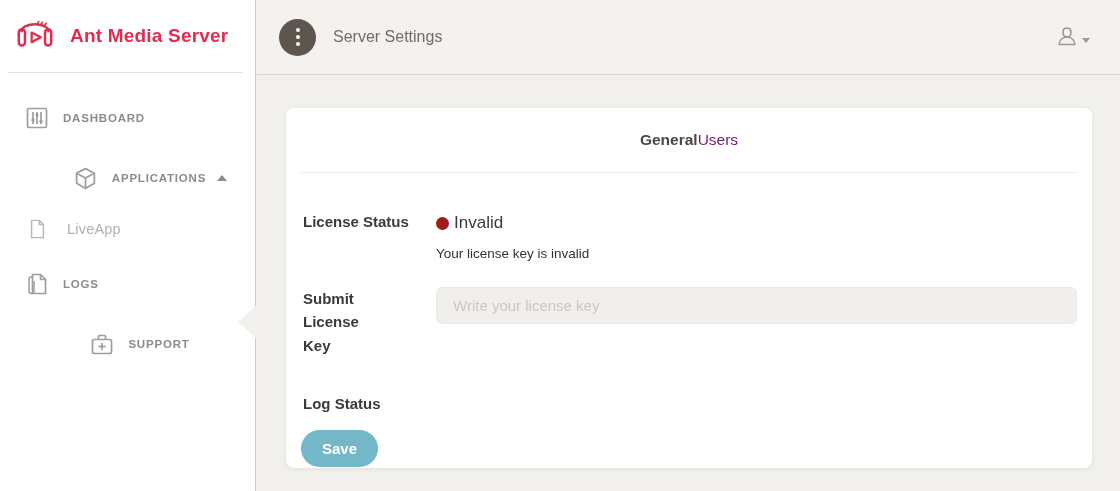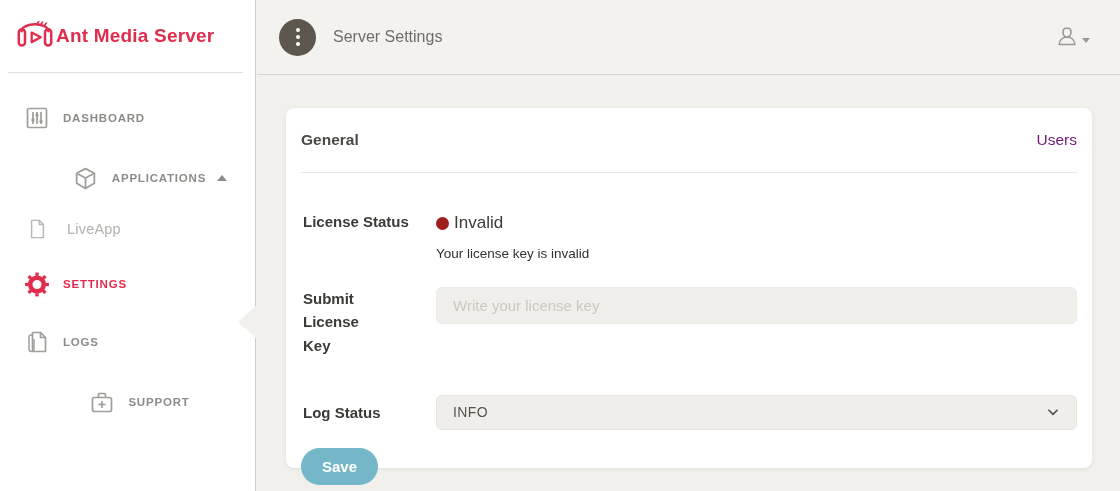--- a/index.html
+++ b/index.html
@@ -13,21 +13,21 @@
   
   .sidebar {
     position: absolute; left: 0; top: 0; width: 256px; height: 491px;
     background: #ffffff; border-right: 1px solid #cfcdc8; z-index: 1;
   }
   .logo-area {
     height: 72px; display: flex; align-items: center; padding-left: 14px;
   }
   .logo-divider { border: none; border-top: 1px solid #e2e0db; margin: 0 12px 0 8px; }
   .brand-name {
-    color: #e12d4d; font-size: 19px; font-weight: 600; margin-left: 0; letter-spacing: 0.2px;
+    color: #e12d4d; font-size: 19px; font-weight: 600; margin-left: 14px; letter-spacing: 0.2px;
   }
   .nav { padding-top: 0; }
   .nav-item {
     display: flex; align-items: center; height: 46px; padding-left: 24px;
     cursor: pointer; position: relative;
   }
   .nav-item .icon { width: 26px; display: flex; justify-content: center; }
   .nav-label {
     margin-left: 13px; font-size: 11.5px; letter-spacing: 0.8px;
     color: #8d8b87; font-weight: 700;
@@ -73,21 +73,21 @@
     border-top: 5px solid #9a9894;
   }
 
   .content { height: 416px; background: #f2f0ed; padding: 33px 28px 0 29px; }
   .card {
     background: #ffffff; border-radius: 8px; height: 360px;
     box-shadow: 0 1px 4px rgba(80,75,65,0.10);
     padding: 0 15px; position: relative;
   }
 
-  .tabs { height: 64px; display: flex; align-items: center; justify-content: space-between; }
+  .tabs { height: 64px; display: flex; align-items: center; justify-content: center; }
   .tab { font-size: 15.5px; color: #701a75; cursor: pointer; }
   .tab.active { color: #4a4845; font-weight: 600; }
   .tabs-divider { border: none; border-top: 1px solid #ece8e2; margin: 0; }
 
   .form-row { display: grid; grid-template-columns: 135px 1fr; align-items: start; }
   .form-label { font-size: 15px; color: #3b3a37; font-weight: 600; padding-left: 2px; }
   .row-license { margin-top: 40px; }
   .status-line { display: flex; align-items: center; }
   .status-dot { width: 13px; height: 13px; border-radius: 50%; background: #a01d1d; margin-right: 5px; flex: none; }
   .status-value { font-size: 17px; color: #3b3a37; }
@@ -168,38 +168,20 @@
       <span class="icon">
         <svg width="17" height="20" viewBox="0 0 18 22" fill="none" stroke="#b9b7b3" stroke-width="1.6" stroke-linejoin="round">
           <path d="M2.5 1.5 H11 L15.5 6 V20.5 H2.5 Z"></path>
           <path d="M11 1.5 V6 H15.5"></path>
         </svg>
       </span>
       <span class="nav-label">LiveApp</span>
     </div>
 
 
-    <div class="nav-item active mt12">
-      <span class="icon">
-        <svg width="27" height="27" viewBox="0 0 24 24" fill="none">
-          <g stroke="#e12d4d" stroke-width="3.1">
-            <line x1="20" y1="12" x2="23" y2="12"></line>
-            <line x1="17.66" y1="6.34" x2="19.78" y2="4.22"></line>
-            <line x1="12" y1="4" x2="12" y2="1"></line>
-            <line x1="6.34" y1="6.34" x2="4.22" y2="4.22"></line>
-            <line x1="4" y1="12" x2="1" y2="12"></line>
-            <line x1="6.34" y1="17.66" x2="4.22" y2="19.78"></line>
-            <line x1="12" y1="20" x2="12" y2="23"></line>
-            <line x1="17.66" y1="17.66" x2="19.78" y2="19.78"></line>
-          </g>
-          <circle cx="12" cy="12" r="6.3" stroke="#e12d4d" stroke-width="4.2"></circle>
-        </svg>
-      </span>
-      <span class="nav-label">SETTINGS</span>
-    </div>
 
     <div class="nav-item mt12">
       <span class="icon">
         <svg width="23" height="24" viewBox="0 0 22 24" fill="none" stroke="#a09e9a" stroke-width="1.7" stroke-linejoin="round">
           <path d="M6 2.5 H14 L19 7.5 V21.5 H6 Z"></path>
           <path d="M14 2.5 V7.5 H19"></path>
           <path d="M6 5 H4.5 A2 2 0 0 0 2.5 7 V19 A2.5 2.5 0 0 0 7.5 19 V9" stroke-width="1.5"></path>
         </svg>
       </span>
       <span class="nav-label">LOGS</span>
@@ -264,28 +246,20 @@
 
       <div class="form-row row-key">
         <div class="form-label">Submit License Key</div>
         <div>
           <input class="license-input" type="text" placeholder="Write your license key" style="">
         </div>
       </div>
 
       <div class="form-row row-log">
         <div class="form-label">Log Status</div>
-        <div class="log-select">
-          <span>INFO</span>
-          <span class="chev">
-            <svg width="14" height="14" viewBox="0 0 24 24" fill="none" stroke="#56544f" stroke-width="3" stroke-linecap="round" stroke-linejoin="round">
-              <polyline points="5,9 12,16 19,9"></polyline>
-            </svg>
-          </span>
-        </div>
       </div>
 
       <div class="save-row">
         <button class="save-btn">Save</button>
       </div>
 
     </div>
   </div>
 </div>
 

